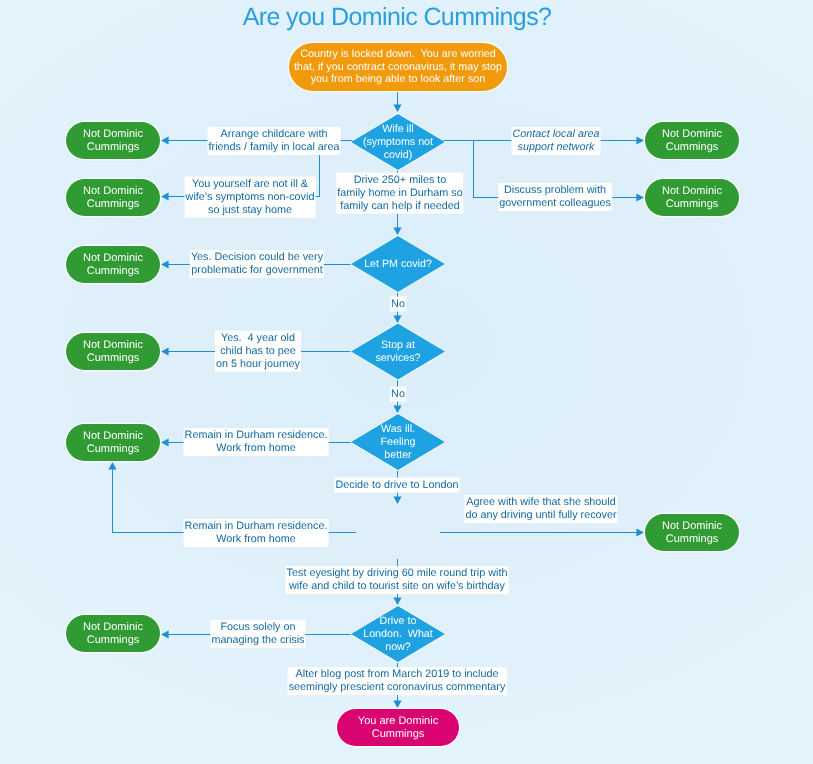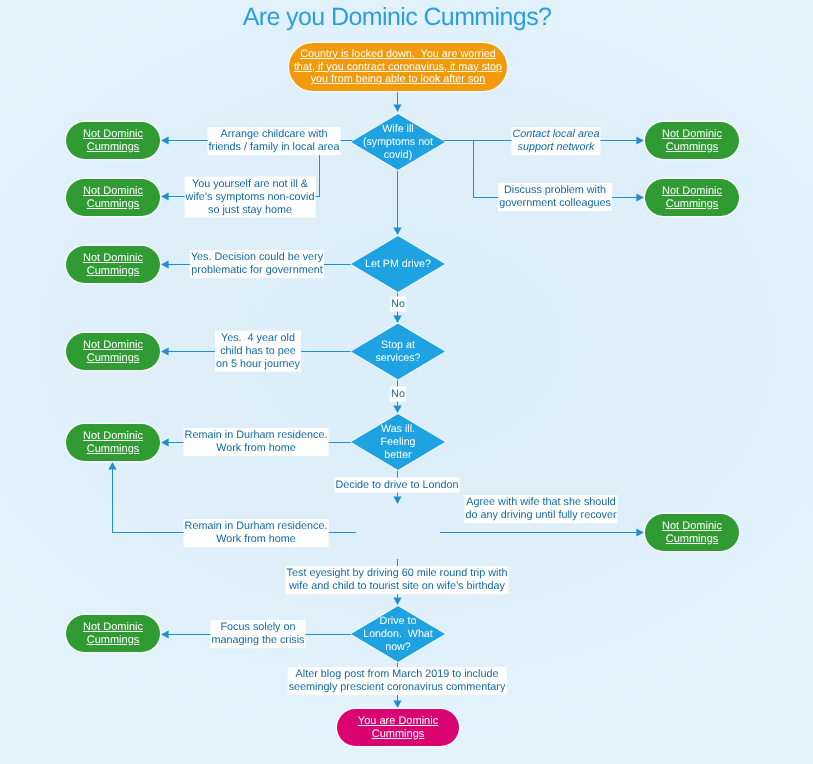--- a/index.html
+++ b/index.html
@@ -16,21 +16,21 @@
      background:
        radial-gradient(ellipse 95% 75% at 50% 45%, #daeef9 0%, #dfeffa 35%, #e3f3fc 70%, #e5f4fc 100%);
   }
   svg#wires{position:absolute;left:0;top:0;width:813px;height:764px;z-index:1;}
 
   .ttl{position:absolute;left:9px;top:3px;width:776px;text-align:center;
      font-size:25px;color:#2a9ee0;letter-spacing:-0.6px;font-weight:400;}
 
   .node{position:absolute;box-sizing:border-box;display:flex;align-items:center;
       justify-content:center;text-align:center;color:#fff;z-index:3;white-space:pre;}
-  .pill{border-radius:999px;box-shadow:0 0 0 1.2px #ffffff;text-decoration:underline;}
+  .pill{border-radius:999px;box-shadow:0 0 0 1.2px #ffffff;}
   .green{background:#309a33;font-size:11px;line-height:12.8px;}
   .orange{background:#f09a0c;font-size:10.8px;line-height:12.9px;}
   .pink{background:#d90372;font-size:11px;line-height:13px;}
 
   .dia{position:absolute;z-index:3;}
   .dia .shape{position:absolute;inset:-1px;background:#ffffff;
       clip-path:polygon(50% 0,100% 50%,50% 100%,0 50%);}
   .dia .shape::after{content:"";position:absolute;inset:1px;background:#1fa2e2;
       clip-path:polygon(50% 0,100% 50%,50% 100%,0 50%);}
   .dia .txt{position:absolute;left:-22px;right:-22px;top:50%;transform:translateY(-50%);
@@ -108,21 +108,21 @@
     <div>Country is locked down.  You are worried<br>that, if you contract coronavirus, it may stop<br>you from being able to look after son</div>
   </div>
 
   <div class="dia" style="left:351px;top:114px;width:94px;height:56px;">
     <div class="shape"></div>
     <div class="txt">Wife ill<br>(symptoms not<br>covid)</div>
   </div>
 
   <div class="dia" style="left:351px;top:236px;width:94px;height:56px;">
     <div class="shape"></div>
-    <div class="txt">Let PM drive?</div>
+    <div class="txt">Let PM covid?</div>
   </div>
 
   <div class="dia" style="left:351px;top:323.5px;width:94px;height:56px;">
     <div class="shape"></div>
     <div class="txt">Stop at<br>services?</div>
   </div>
 
   <div class="dia" style="left:351px;top:414px;width:94px;height:56px;">
     <div class="shape"></div>
     <div class="txt">Was ill.<br>Feeling<br>better</div>
@@ -153,20 +153,21 @@
   <div class="node pill green" style="left:645px;top:514px;width:94px;height:37px;">
     <div>Not Dominic<br>Cummings</div></div>
 
   <div class="node pill pink" style="left:337px;top:709px;width:122px;height:37px;">
     <div>You are Dominic<br>Cummings</div></div>
 
   <div class="lbl" style="left:250px;top:141px;margin-left:24px;">Arrange childcare with<br>friends / family in local area</div>
   <div class="lbl" style="left:556px;top:141px;font-style:italic;">Contact local area<br>support network</div>
   <div class="lbl" style="left:250px;top:197px;">You yourself are not ill &amp;<br>wife’s symptoms non-covid<br>so just stay home</div>
   <div class="lbl" style="left:555px;top:197px;">Discuss problem with<br>government colleagues</div>
+  <div class="lbl" style="left:400px;top:193px;">Drive 250+ miles to<br>family home in Durham so<br>family can help if needed</div>
   <div class="lbl" style="left:257px;top:264px;">Yes. Decision could be very<br>problematic for government</div>
   <div class="lbl" style="left:398px;top:304px;">No</div>
   <div class="lbl" style="left:258px;top:351px;">Yes.  4 year old<br>child has to pee<br>on 5 hour journey</div>
   <div class="lbl" style="left:398px;top:394px;">No</div>
   <div class="lbl" style="left:256px;top:442px;">Remain in Durham residence.<br>Work from home</div>
   <div class="lbl" style="left:397px;top:485px;">Decide to drive to London</div>
   <div class="lbl" style="left:256px;top:533px;">Remain in Durham residence.<br>Work from home</div>
   <div class="lbl" style="left:541px;top:509px;">Agree with wife that she should<br>do any driving until fully recover</div>
   <div class="lbl" style="left:397px;top:580px;">Test eyesight by driving 60 mile round trip with<br>wife and child to tourist site on wife’s birthday</div>
   <div class="lbl" style="left:258px;top:634px;">Focus solely on<br>managing the crisis</div>

